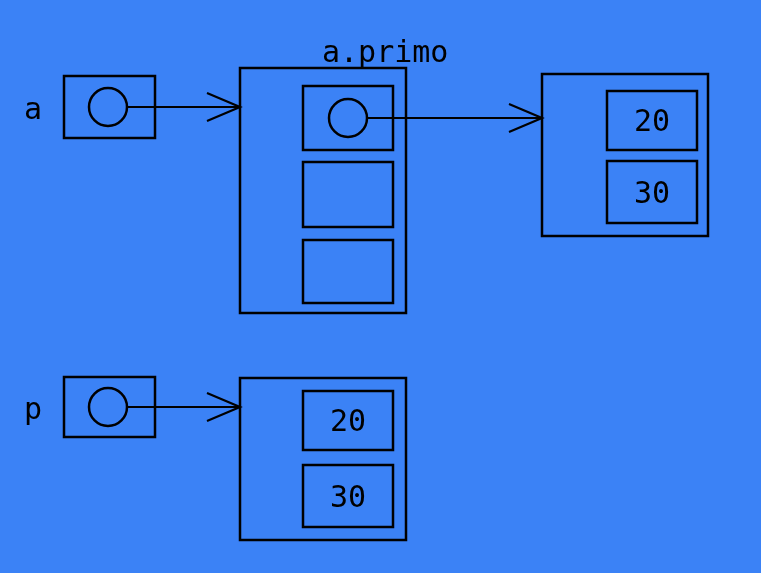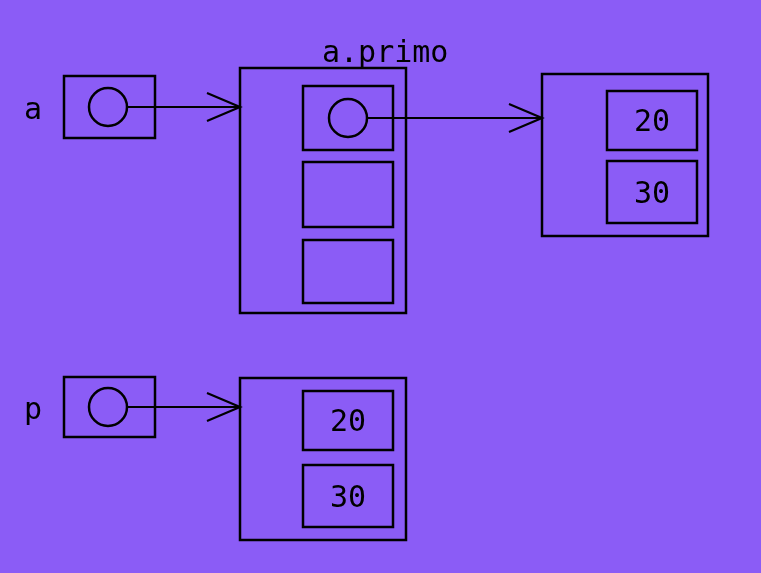--- a/index.html
+++ b/index.html
@@ -10,21 +10,21 @@
   body {
     width: 761px;
     height: 573px;
     font-family: "DejaVu Sans Mono", "Liberation Mono", monospace;
     overflow: hidden;
   }
   #canvas {
     position: relative;
     width: 761px;
     height: 573px;
-    background: #8b5cf6;
+    background: #3b82f6;
     text-align: center;
   }
   #canvas svg {
     position: absolute;
     top: 0;
     left: 0;
     width: 761px;
     height: 573px;
   }
   .diagram-text {

